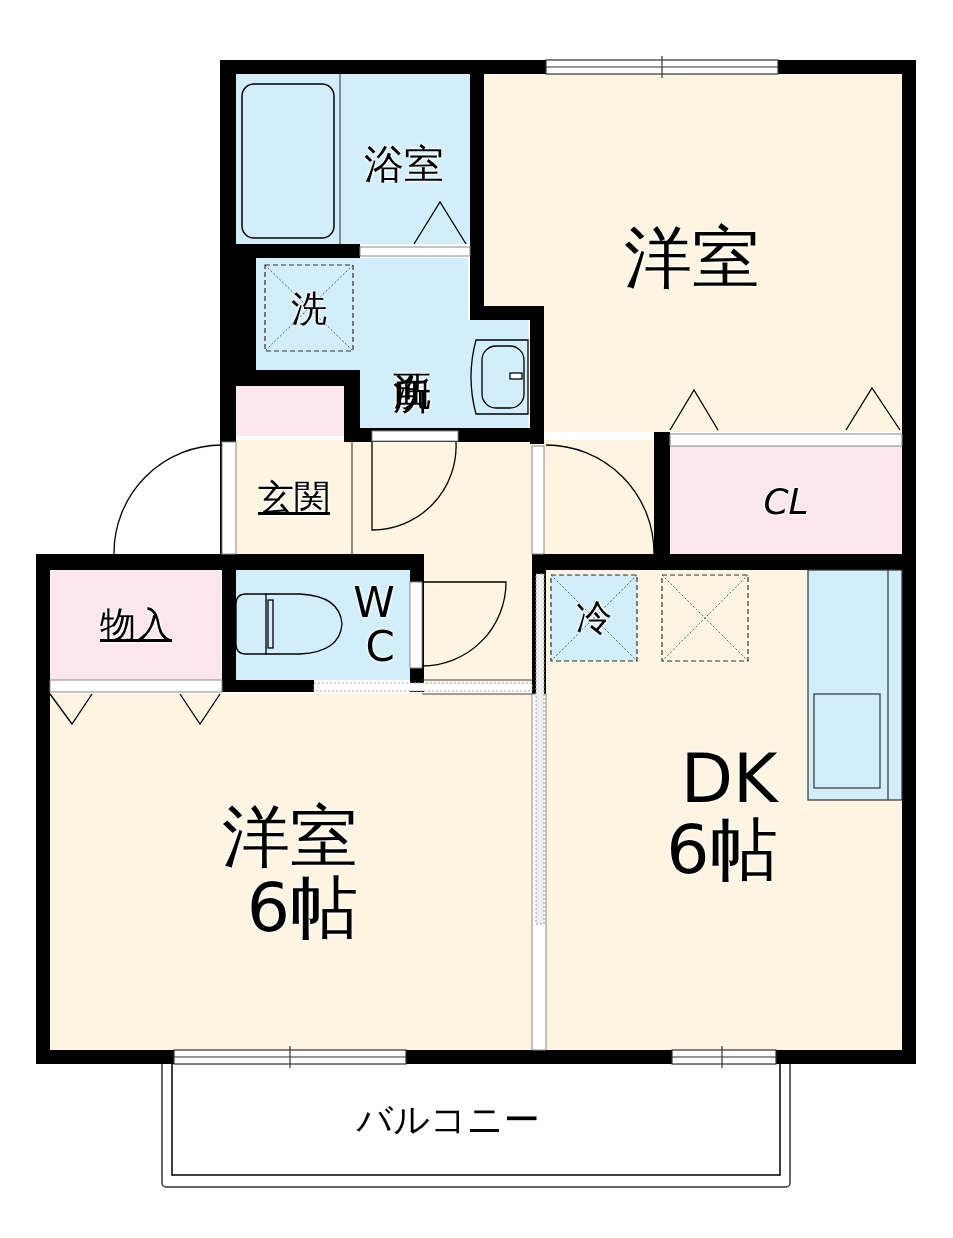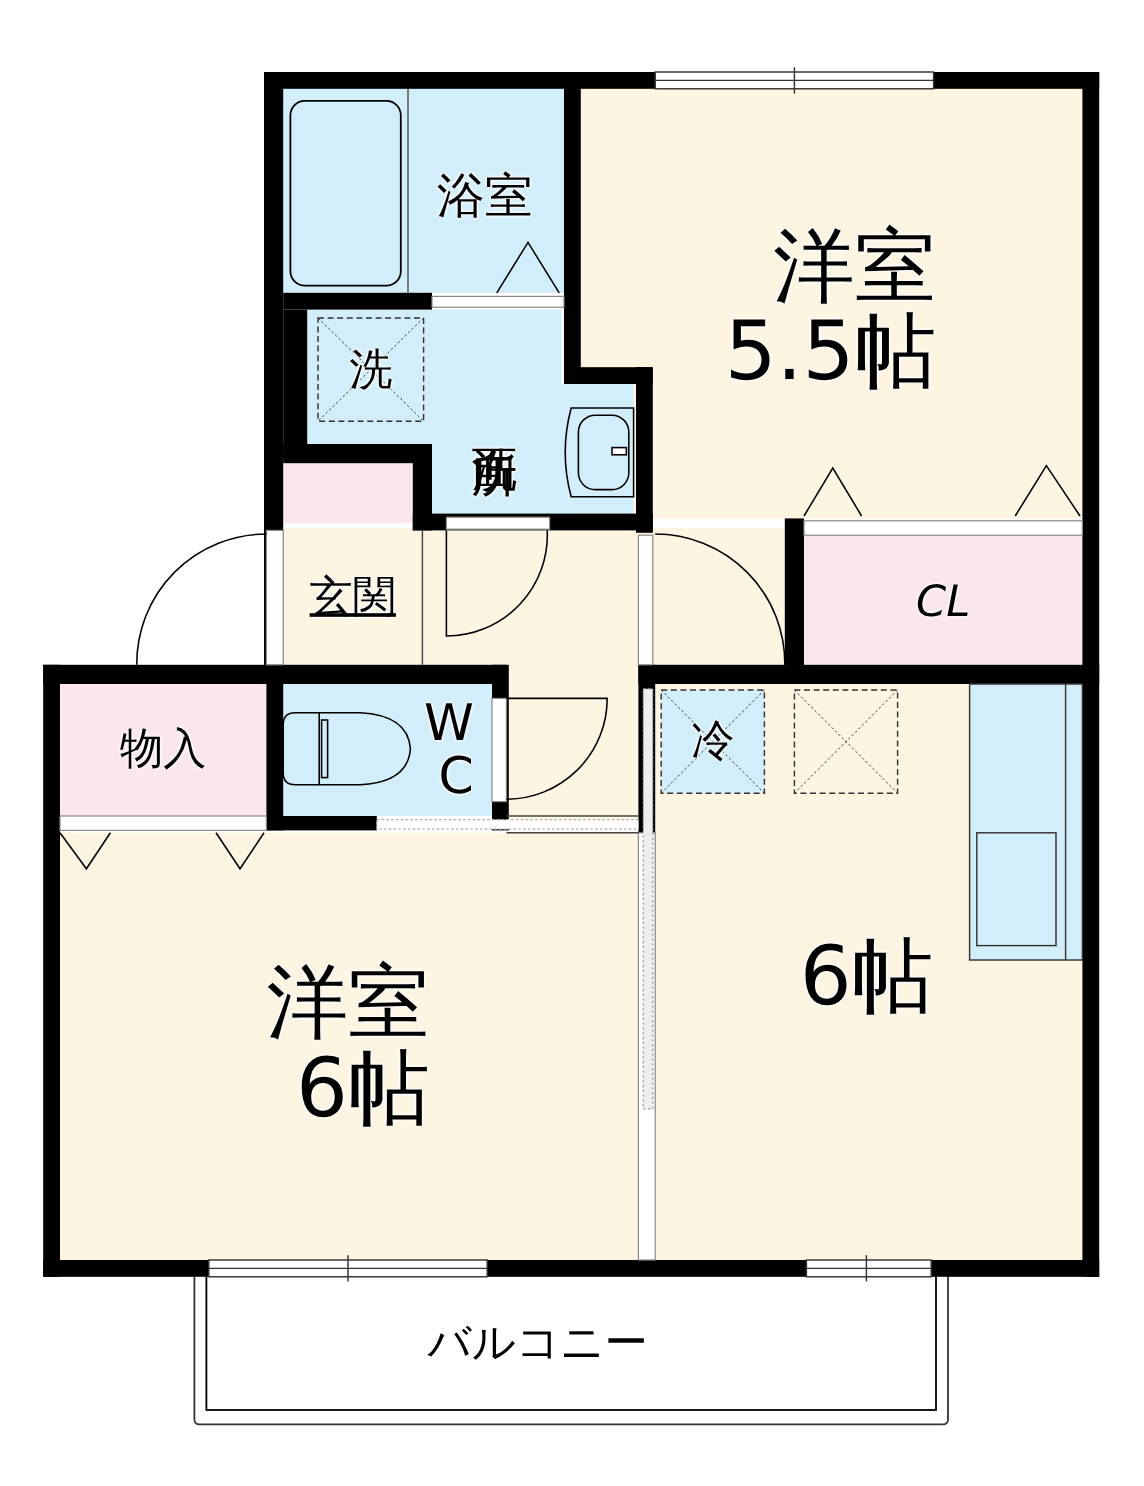--- a/index.html
+++ b/index.html
@@ -163,42 +163,42 @@
 
   <g stroke="#333" stroke-width="1.2">
     <rect x="808" y="570" width="94" height="230" fill="#d2eefa"></rect>
     <line x1="888" y1="570" x2="888" y2="800"></line>
     <rect x="814" y="694" width="66" height="94" fill="#d2eefa"></rect>
   </g>
 </svg>
 
 <div class="lbl big" style="left:692px; top:258px;">
   <div>洋室</div>
-  <div>5.5帖</div>
 </div>
 
 <div class="lbl big" style="left:290px; top:872px;">
   <div>洋室</div>
   <div>6帖</div>
 </div>
 
 <div class="lbl big" style="left:722px; top:814px;">
+  <div>DK</div>
   <div>6帖</div>
 </div>
 
 <div class="lbl mid" style="left:404px; top:164px;">浴室</div>
 
 <div class="lbl vert" style="left:412px; top:345px;">洗面所</div>
 
 <div class="lbl sm" style="left:309px; top:309px;">洗</div>
 
 <div class="lbl sm" style="left:294px; top:498px;text-decoration:underline;">玄関</div>
 
 <div class="lbl wc" style="left:374px; top:625px;">W
 C</div>
 
-<div class="lbl sm" style="left:136px; top:625px;">物入</div>
+<div class="lbl sm" style="left:136px; top:625px;text-decoration:underline;">物入</div>
 
 <div class="lbl sm" style="left:786px; top:502px;font-style:italic;">CL</div>
 
 <div class="lbl sm" style="left:594px; top:618px;">冷</div>
 
 <div class="lbl sm" style="left:448px; top:1120px;">バルコニー</div>
 
 </body></html>

